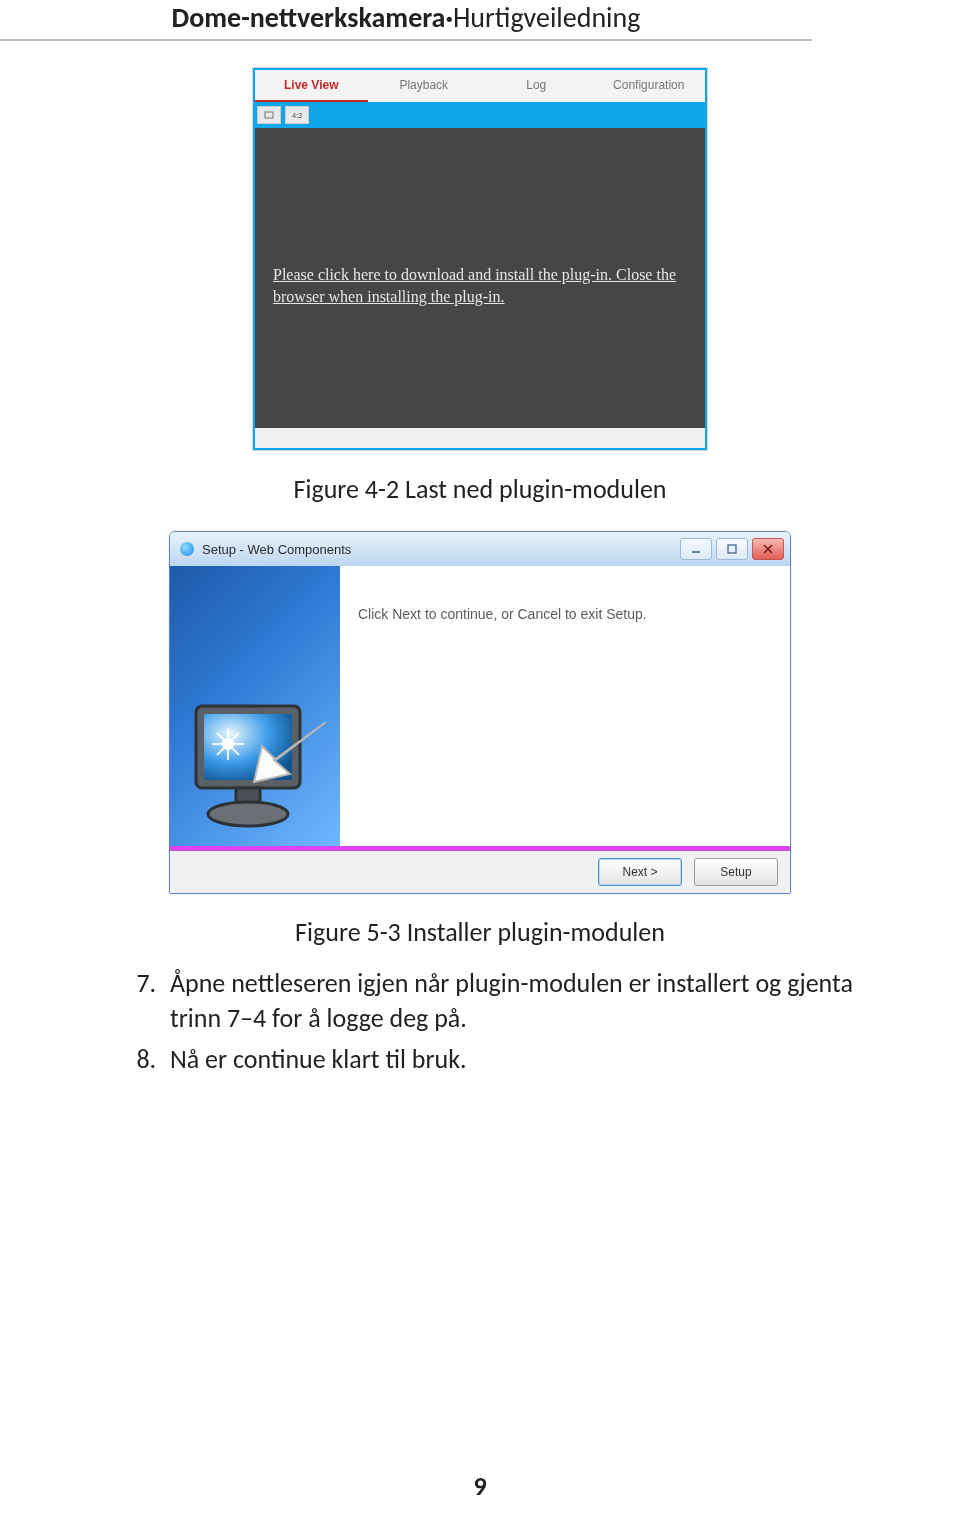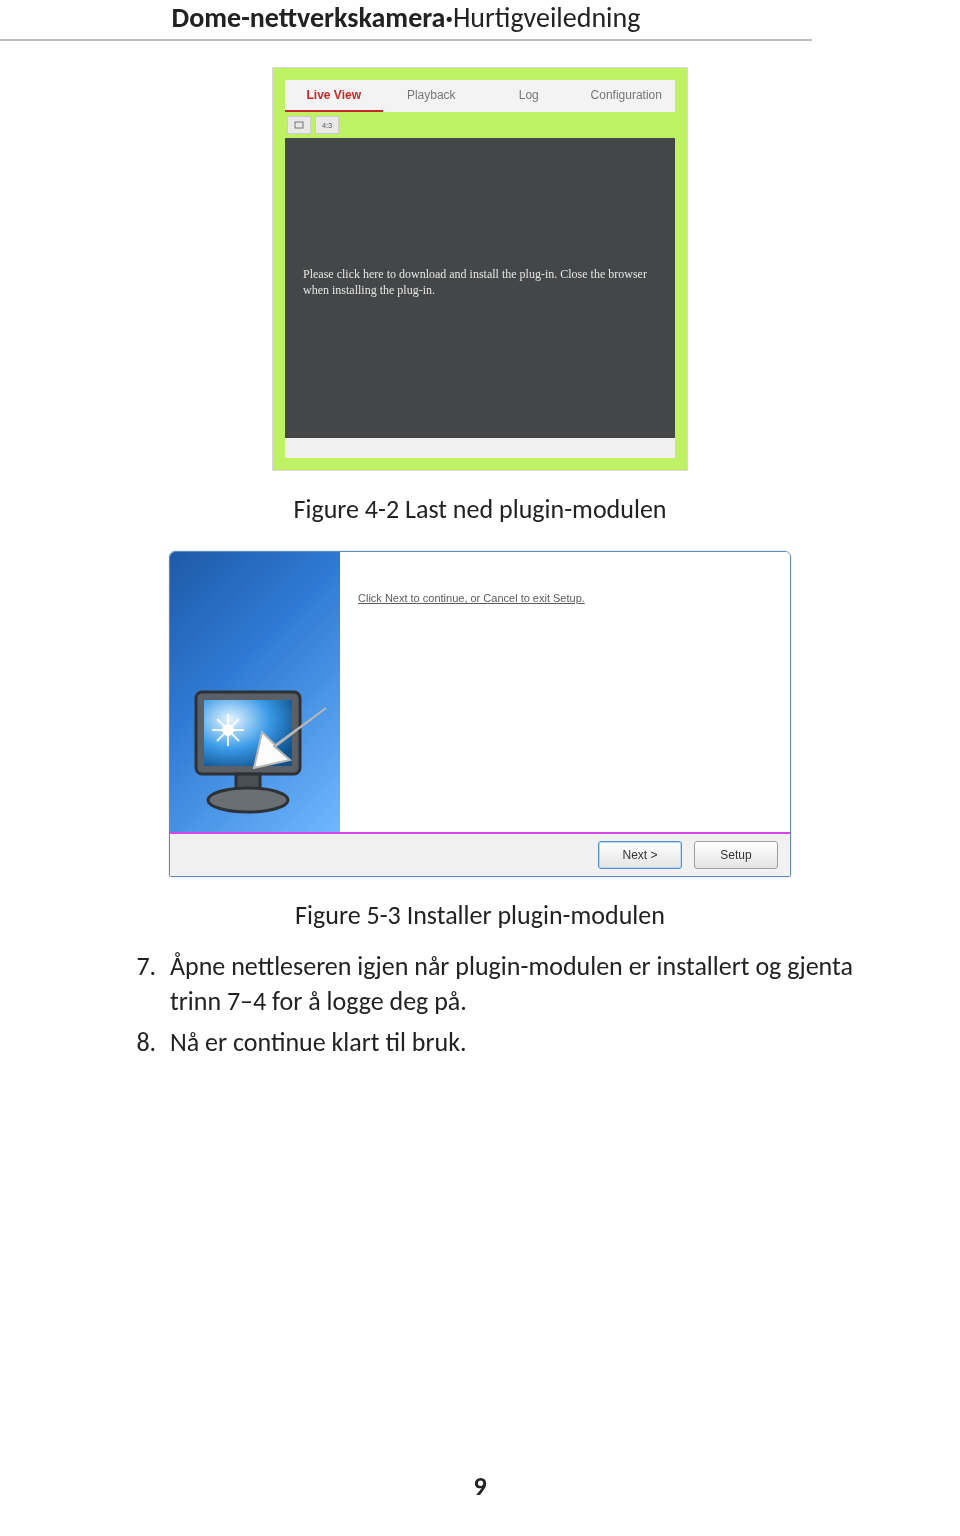--- a/index.html
+++ b/index.html
@@ -31,24 +31,24 @@
     font-weight: 400;
   }
   .header-wrap .inner b { font-weight: 700; }
   .shot {
     display: block;
     margin: 26px auto 0 auto;
   }
 
   
   .webui {
-    width: 416px;
-    background: #bef264;
+    width: 456px;
+    background: #0ea5e9;
     border: 1px solid #d9d9d9;
-    padding: 12px;
+    padding: 2px;
     box-sizing: border-box;
   }
   .webui .tabs {
     display: flex;
     background: #f3f3f3;
   }
   .webui .tab {
     flex: 1;
     text-align: center;
     font-size: 12px;
@@ -82,24 +82,25 @@
   .webui .video {
     background: #444647;
     height: 300px;
     position: relative;
     font-family: 'Times New Roman', serif;
   }
   .webui .video .msg {
     position: absolute;
     left: 18px;
     right: 18px;
-    top: 128px;
+    top: 136px;
     color: #e6e6e6;
-    font-size: 12px;
+    font-size: 16px;
     line-height: 1.35;
+    text-decoration: underline;
   }
   .webui .footer {
     height: 20px;
     background: #f0f0f0;
   }
 
   .caption {
     text-align: center;
     font-size: 26px;
     margin: 22px 0 0 0;
@@ -163,26 +164,25 @@
   }
   .dlg .side svg {
     position: absolute;
     bottom: 6px;
     left: 8px;
   }
   .dlg .content {
     flex: 1;
     padding: 40px 18px 0 18px;
     color: #5c5c5c;
-    font-size: 11px;
-    text-decoration: underline;
+    font-size: 14px;
   }
   .dlg .btnbar {
     height: 42px;
-    border-top: 2px solid #d946ef;
+    border-top: 5px solid #d946ef;
     background: #f1f1f1;
     display: flex;
     align-items: center;
     justify-content: flex-end;
     gap: 12px;
     padding: 0 12px;
   }
   .dlg .btn {
     min-width: 82px;
     height: 26px;
@@ -243,20 +243,41 @@
     </div>
     <div class="video">
       <div class="msg">Please click here to download and install the plug-in. Close the browser when installing the plug-in.</div>
     </div>
     <div class="footer"></div>
   </div>
 
   <div class="caption">Figure 4-2 Last ned plugin-modulen</div>
 
   <div class="shot dlg">
+    <div class="titlebar">
+      <span class="dot"></span>
+      <span>Setup - Web Components</span>
+      <span class="spacer"></span>
+      <span class="winbtn">
+        <svg width="10" height="10">
+            <line x1="1" y1="8" x2="9" y2="8" stroke="#3a5d86" stroke-width="1.5"></line>
+          </svg>
+      </span>
+      <span class="winbtn">
+        <svg width="10" height="10">
+            <rect x="1" y="1" width="8" height="8" fill="none" stroke="#3a5d86" stroke-width="1.2"></rect>
+          </svg>
+      </span>
+      <span class="winbtn close">
+        <svg width="10" height="10">
+            <line x1="1" y1="1" x2="9" y2="9" stroke="#7a1712" stroke-width="1.6"></line>
+            <line x1="9" y1="1" x2="1" y2="9" stroke="#7a1712" stroke-width="1.6"></line>
+          </svg>
+      </span>
+    </div>
     <div class="body">
       <div class="side">
         <svg width="150" height="170" viewBox="0 0 150 170">
 
           <rect x="18" y="36" width="104" height="82" rx="6" fill="#5a6066" stroke="#2d3236" stroke-width="3"></rect>
           <rect x="26" y="44" width="88" height="66" rx="2" fill="#0f528e"></rect>
           <rect x="26" y="44" width="88" height="66" fill="url(#sky)"></rect>
           <defs>
             <radialGradient id="sky" cx="30%" cy="30%" r="80%">
               <stop offset="0%" stop-color="#e7f6ff"></stop>

